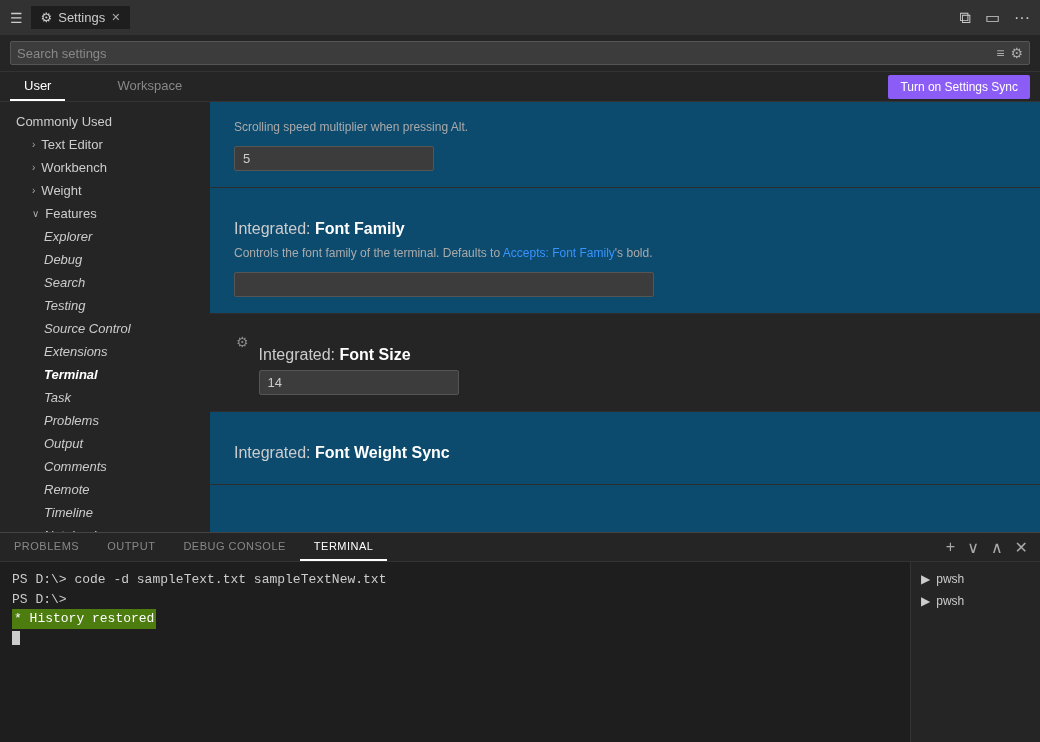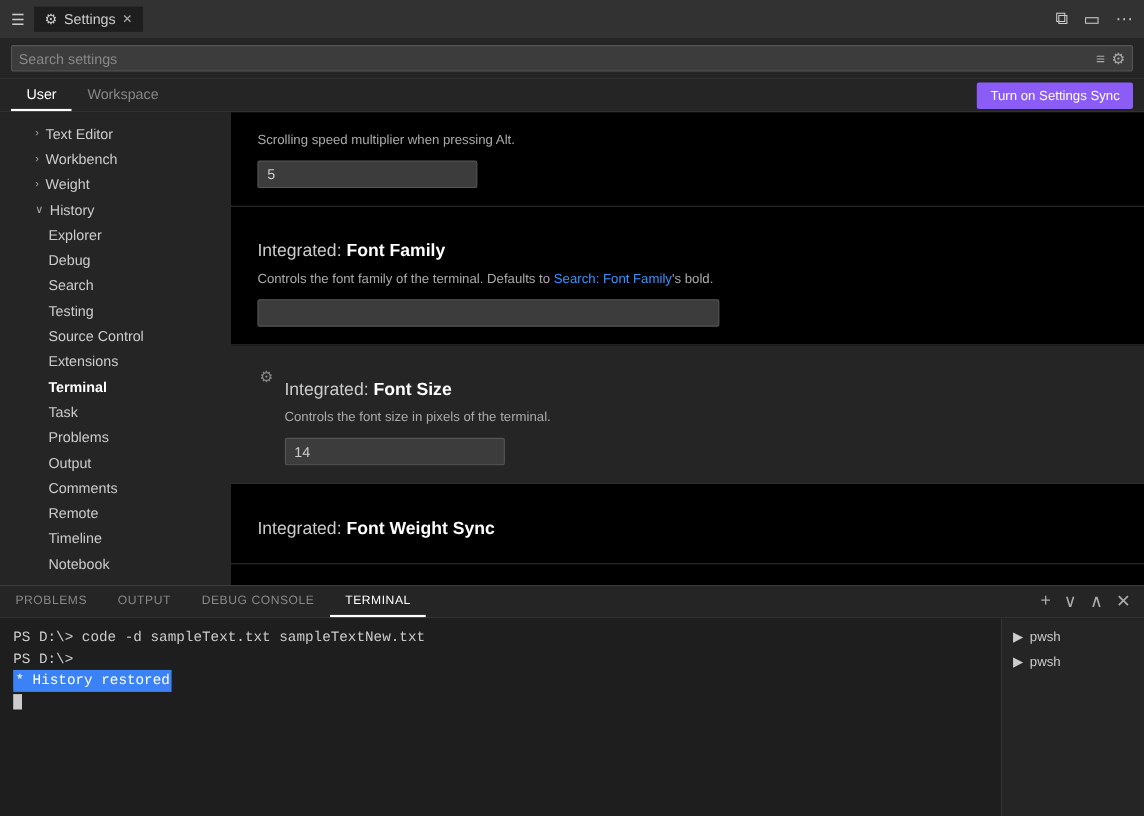--- a/index.html
+++ b/index.html
@@ -102,20 +102,21 @@
       background: #252526;
       display: flex;
       align-items: center;
       justify-content: space-between;
       padding: 0 10px;
       flex-shrink: 0;
       border-bottom: 1px solid #333;
     }
     .tabs-left {
       display: flex;
+      gap: 38px;
     }
     .tab-item {
       padding: 6px 14px;
       cursor: pointer;
       font-size: 13px;
       color: #888;
       border-bottom: 2px solid transparent;
     }
     .tab-item.active {
       color: #ffffff;
@@ -154,29 +155,29 @@
       cursor: pointer;
       display: flex;
       align-items: center;
       gap: 6px;
       color: #cccccc;
       font-size: 13px;
       white-space: nowrap;
     }
     .sidebar-item.active { color: #ffffff; font-weight: bold; }
     .sidebar-item.indent { padding-left: 32px; }
-    .sidebar-item.indent2 { padding-left: 44px; }
+    .sidebar-item.indent2 { padding-left: 44px; font-style: italic; }
     .chevron { font-size: 10px; color: #aaa; }
 
     
     .settings-content {
       flex: 1;
       overflow-y: auto;
       padding: 0;
-      background: #000000;
+      background: #0c4a6e;
     }
     .settings-content::-webkit-scrollbar { width: 6px; }
     .settings-content::-webkit-scrollbar-thumb { background: #555; }
 
     .setting-section {
       padding: 16px 24px;
       border-bottom: 1px solid #2d2d2d;
     }
     .setting-section.highlighted {
       background: #252526;
@@ -292,21 +293,21 @@
       font-family: 'Consolas', 'Courier New', monospace;
       font-size: 13px;
       color: #cccccc;
       overflow-y: auto;
       background: #1e1e1e;
     }
     .terminal-line {
       line-height: 1.5;
     }
     .terminal-highlight {
-      background: #3b82f6;
+      background: #4d7c0f;
       color: #ffffff;
       display: inline-block;
       padding: 0 2px;
     }
     .terminal-cursor {
       display: inline-block;
       width: 8px;
       height: 14px;
       background: #cccccc;
       vertical-align: middle;
@@ -363,35 +364,38 @@
   <div class="tabs-left">
     <div class="tab-item active">User</div>
     <div class="tab-item">Workspace</div>
   </div>
   <button class="sync-button">Turn on Settings Sync</button>
 </div>
 
 <div class="main-content">
 
   <div class="sidebar">
+    <div class="sidebar-item">
+      <span>Commonly Used</span>
+    </div>
     <div class="sidebar-item indent">
       <span class="chevron">›</span>
       <span>Text Editor</span>
     </div>
     <div class="sidebar-item indent">
       <span class="chevron">›</span>
       <span>Workbench</span>
     </div>
     <div class="sidebar-item indent">
       <span class="chevron">›</span>
       <span>Weight</span>
     </div>
     <div class="sidebar-item indent">
       <span class="chevron">∨</span>
-      <span>History</span>
+      <span>Features</span>
     </div>
     <div class="sidebar-item indent2">
       <span>Explorer</span>
     </div>
     <div class="sidebar-item indent2">
       <span>Debug</span>
     </div>
     <div class="sidebar-item indent2">
       <span>Search</span>
     </div>
@@ -435,33 +439,32 @@
     <div class="setting-section">
       <div class="setting-description">Scrolling speed multiplier when pressing Alt.</div>
       <input class="setting-input" type="text" value="5" style="">
     </div>
 
     <div class="setting-section">
       <div class="setting-title">
         Integrated: <strong>Font Family</strong>
       </div>
       <div class="setting-description">
-        <span>Controls the font family of the terminal. Defaults to </span><a class="setting-link">Search: Font Family</a><span>'s bold.</span>
+        <span>Controls the font family of the terminal. Defaults to </span><a class="setting-link">Accepts: Font Family</a><span>'s bold.</span>
       </div>
       <input class="setting-input" type="text" style="width: 420px;">
     </div>
 
     <div class="setting-section highlighted">
       <div class="gear-icon-row">
         <button class="gear-btn">⚙</button>
         <div class="setting-body">
           <div class="setting-title">
             Integrated: <strong>Font Size</strong>
           </div>
-          <div class="setting-description">Controls the font size in pixels of the terminal.</div>
           <input class="setting-input" type="text" value="14" style="">
         </div>
       </div>
     </div>
 
 
     <div class="setting-section">
       <div class="setting-title">
         Integrated: <strong>Font Weight Sync</strong>
       </div>

